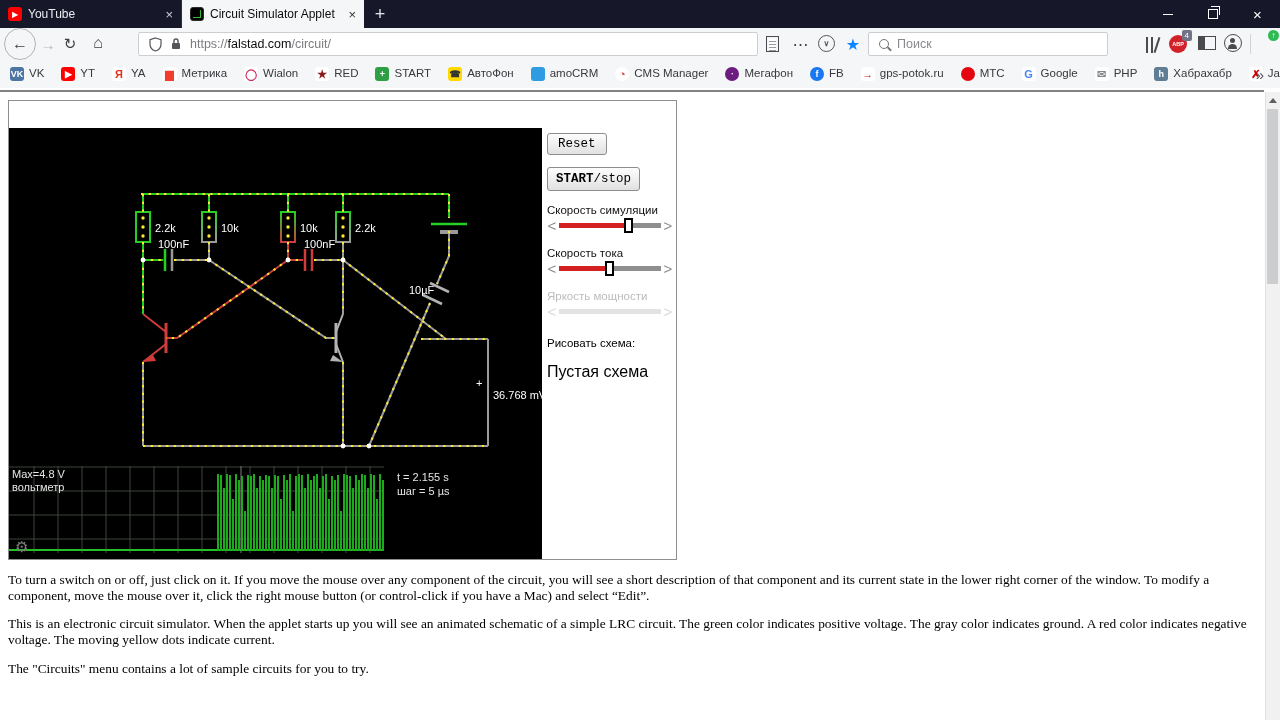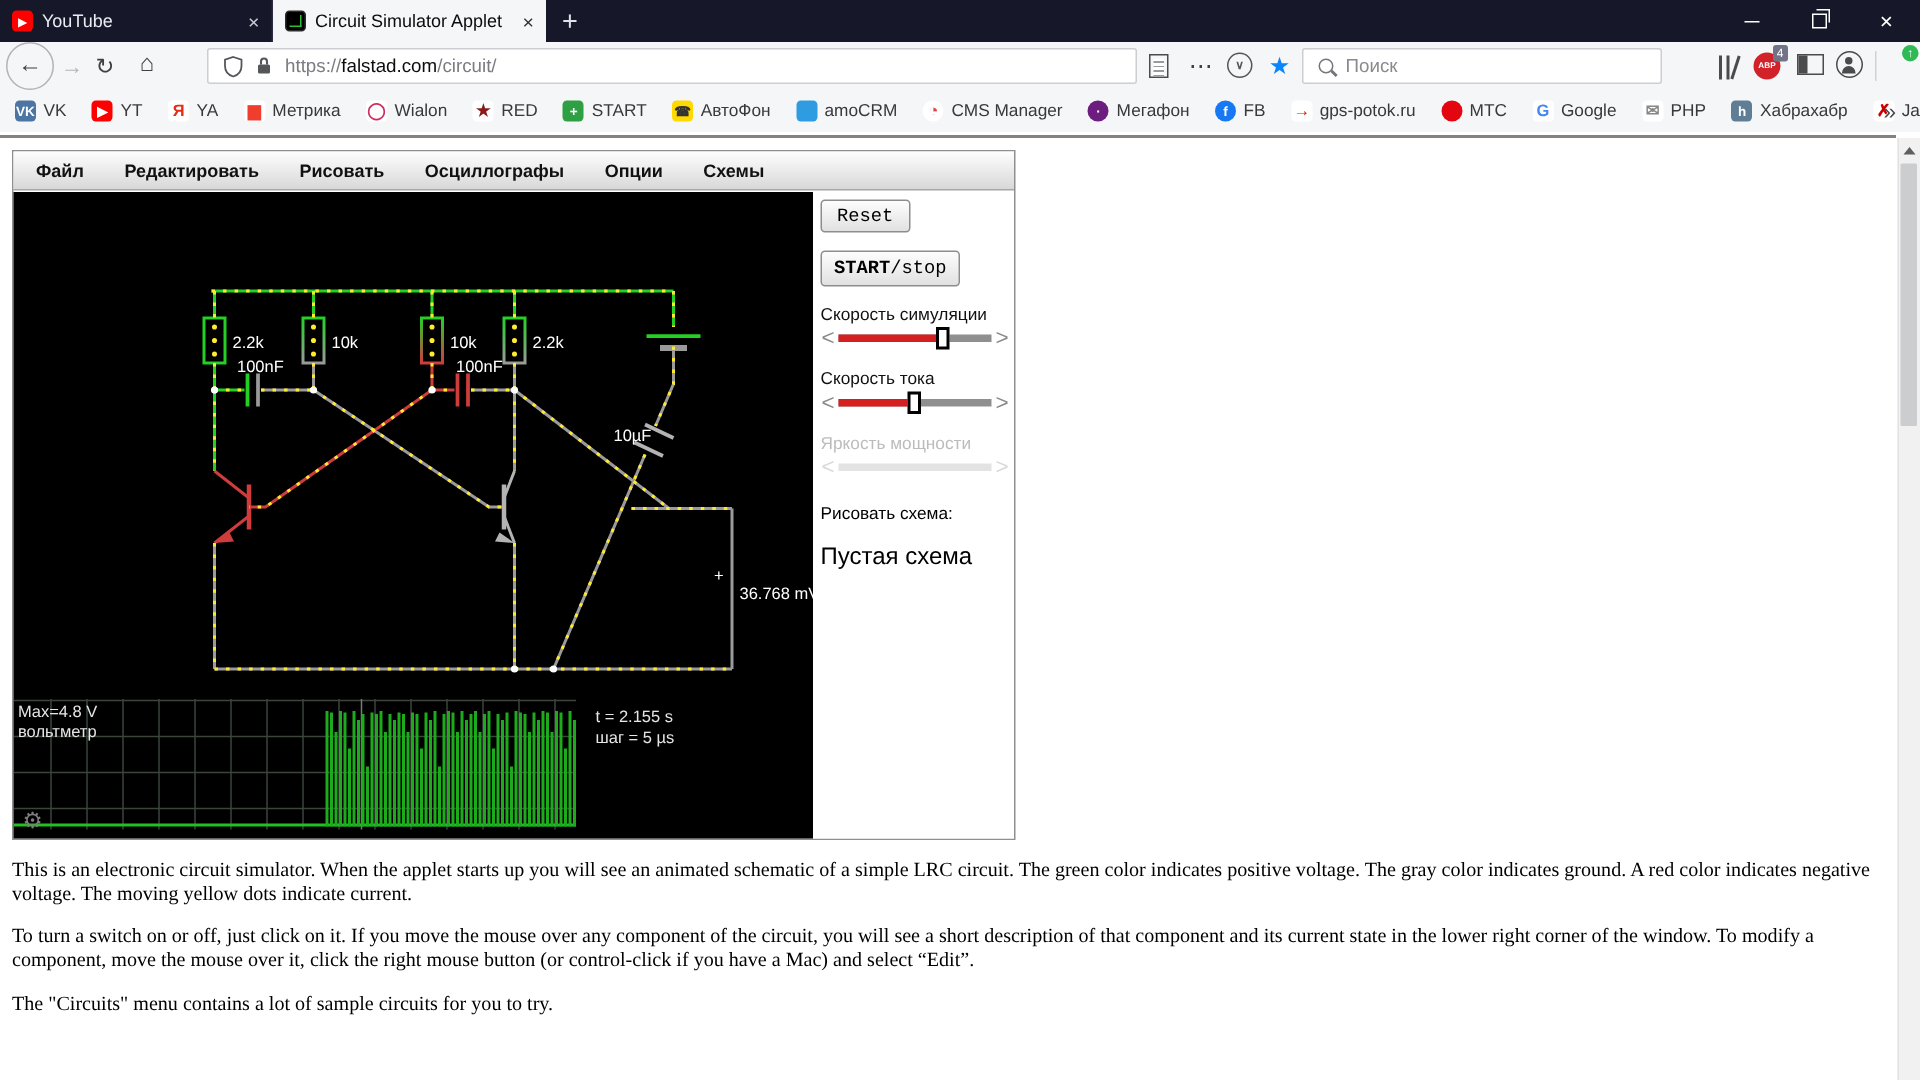--- a/index.html
+++ b/index.html
@@ -55,21 +55,21 @@
   .person:before{content:"";position:absolute;left:5px;top:3px;width:5px;height:5px;border-radius:50%;background:#4a4a4f}
   .person:after{content:"";position:absolute;left:3px;top:9px;width:9px;height:5px;border-radius:5px 5px 0 0;background:#4a4a4f}
   .vsep{position:absolute;left:1250px;top:6px;width:1px;height:20px;background:#d2d2d5}
   .burger{left:1258px;top:8px;width:16px;height:14px;display:flex;flex-direction:column;justify-content:space-between}
   .burger i{display:block;height:2px;background:#4a4a4f}
   .burger .badge{position:absolute;right:-5px;top:-6px;width:11px;height:11px;border-radius:50%;background:#30ba56;color:#fff;font-size:8px;display:flex;align-items:center;justify-content:center}
 
   
   .bookmarksbar{position:absolute;top:60px;left:0;right:0;height:28px;background:#f5f6f7;display:flex;align-items:center;padding-left:10px;font-size:11.5px;color:#38383d}
   .bm-items{display:flex;align-items:center}
-  .bm{display:flex;align-items:center;margin-right:17px;white-space:nowrap}
+  .bm{display:flex;align-items:flex-start;margin-right:17px;white-space:nowrap}
   .bm-ico{width:14px;height:14px;border-radius:3px;display:flex;align-items:center;justify-content:center;font-size:9px;font-weight:bold;margin-right:5px;line-height:1;flex:none}
   .bm-ico.circle{border-radius:50%}
   .bm-overflow{position:absolute;right:16px;font-size:15px;color:#4a4a4f}
   .page-sep{position:absolute;top:90px;left:0;width:1264px;height:2px;background:#828282}
 
   
   .applet{position:absolute;left:8px;top:100px;width:667px;height:458px;border:1px solid #8f8f8f;background:#fff}
   .menubar{position:absolute;left:0;top:0;width:667px;height:26px;box-sizing:border-box;background:linear-gradient(#fefefe,#d8d8d8);border-bottom:1px solid #a6a6a6;display:flex;align-items:center;padding-left:15px;gap:27px}
   .menu-item{font-weight:bold;font-size:12px;color:#111}
   .canvas{position:absolute;left:0;top:27px;width:533px;height:431px;background:#000;overflow:hidden}
@@ -261,28 +261,20 @@
           <span class="bm-ico" style="background: rgb(255, 255, 255); color: rgb(204, 0, 0); font-size: 11px;">✗</span>
           <span>Javascript</span>
         </span>
       </div>
     <span class="bm-overflow">»</span>
   </div>
 
   <div class="page-sep"></div>
 
   <div class="applet">
-    <div class="menubar" id="applet-menu">
-        <span class="menu-item">Файл</span>
-        <span class="menu-item">Редактировать</span>
-        <span class="menu-item">Рисовать</span>
-        <span class="menu-item">Осциллографы</span>
-        <span class="menu-item">Опции</span>
-        <span class="menu-item">Схемы</span>
-      </div>
 
     <div class="canvas">
       <svg width="533" height="431" viewBox="0 0 533 431">
         <defs>
           <linearGradient id="gR2" x1="0" y1="0" x2="0" y2="1">
               <stop offset="0" stop-color="#25d025"></stop>
               <stop offset="1" stop-color="#9a9a9a"></stop>
             </linearGradient>
           <linearGradient id="gR3" x1="0" y1="0" x2="0" y2="1">
               <stop offset="0" stop-color="#25d025"></stop>
@@ -552,22 +544,22 @@
               <span class="sl-arrow dis">&gt;</span>
             </div>
           </div>
         </div>
       <div class="cur1">Рисовать схема:</div>
       <div class="cur2">Пустая схема</div>
     </div>
   </div>
 
   <div class="page-text">
+    <p>To turn a switch on or off, just click on it.  If you move the mouse over any component of the circuit, you will see a short description of that component and its current state in the lower right corner of the window.  To modify a component, move the mouse over it, click the right mouse button (or control-click if you have a Mac) and select “Edit”.</p>
     <p>This is an electronic circuit simulator.  When the applet starts up you will see an animated schematic of a simple LRC circuit. The green color indicates positive voltage.  The gray color indicates ground.  A red color indicates negative voltage.  The moving yellow dots indicate current.</p>
-    <p>To turn a switch on or off, just click on it.  If you move the mouse over any component of the circuit, you will see a short description of that component and its current state in the lower right corner of the window.  To modify a component, move the mouse over it, click the right mouse button (or control-click if you have a Mac) and select “Edit”.</p>
     <p>The "Circuits" menu contains a lot of sample circuits for you to try.</p>
   </div>
 
   <div class="scrollbar">
     <div class="sb-up"></div>
     <div class="sb-thumb"></div>
   </div>
 </div>
 
 </body></html>

